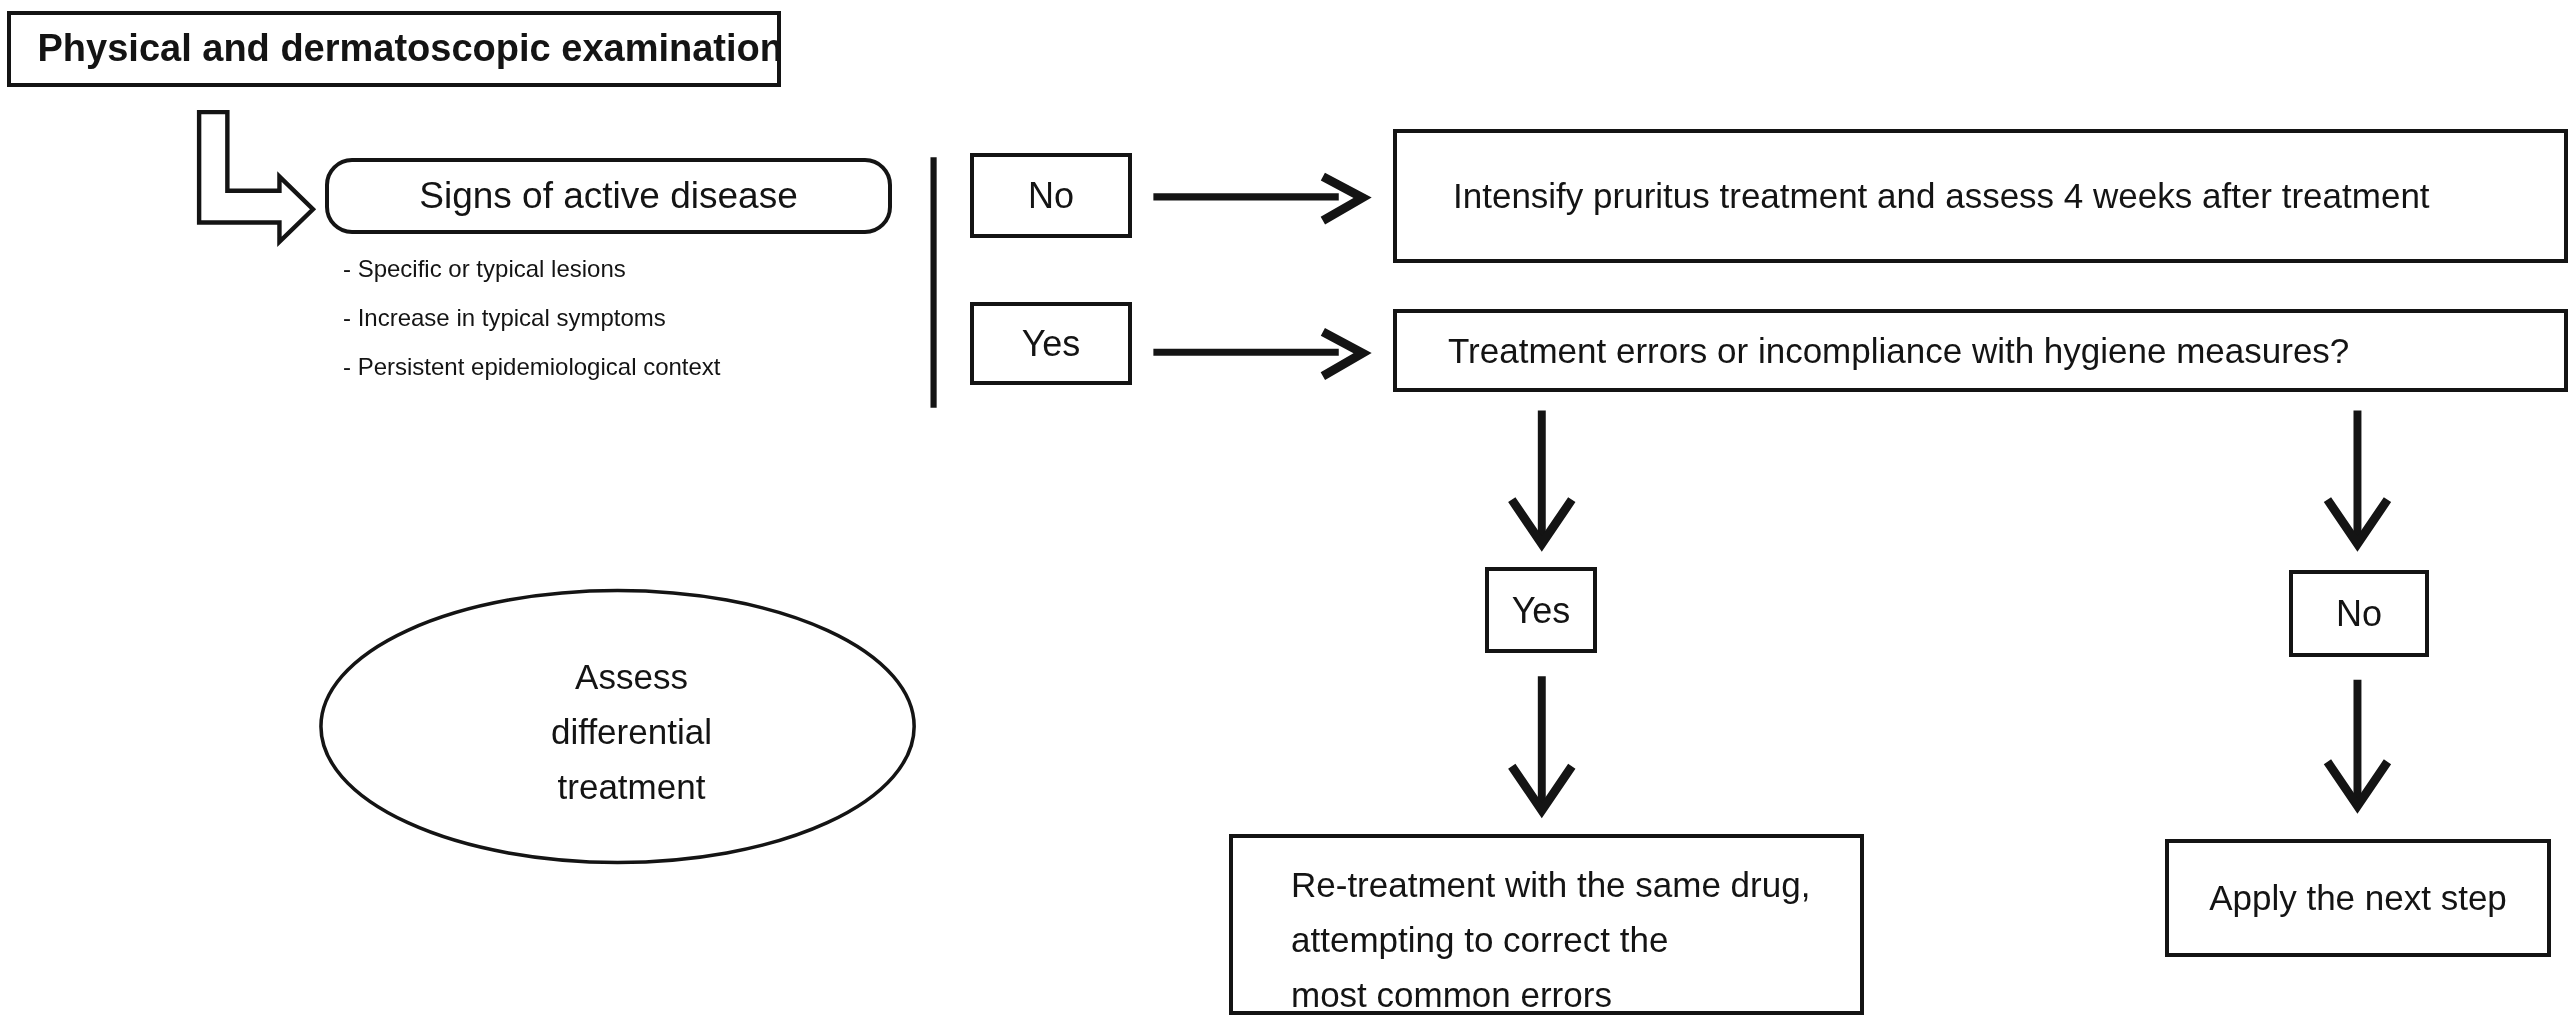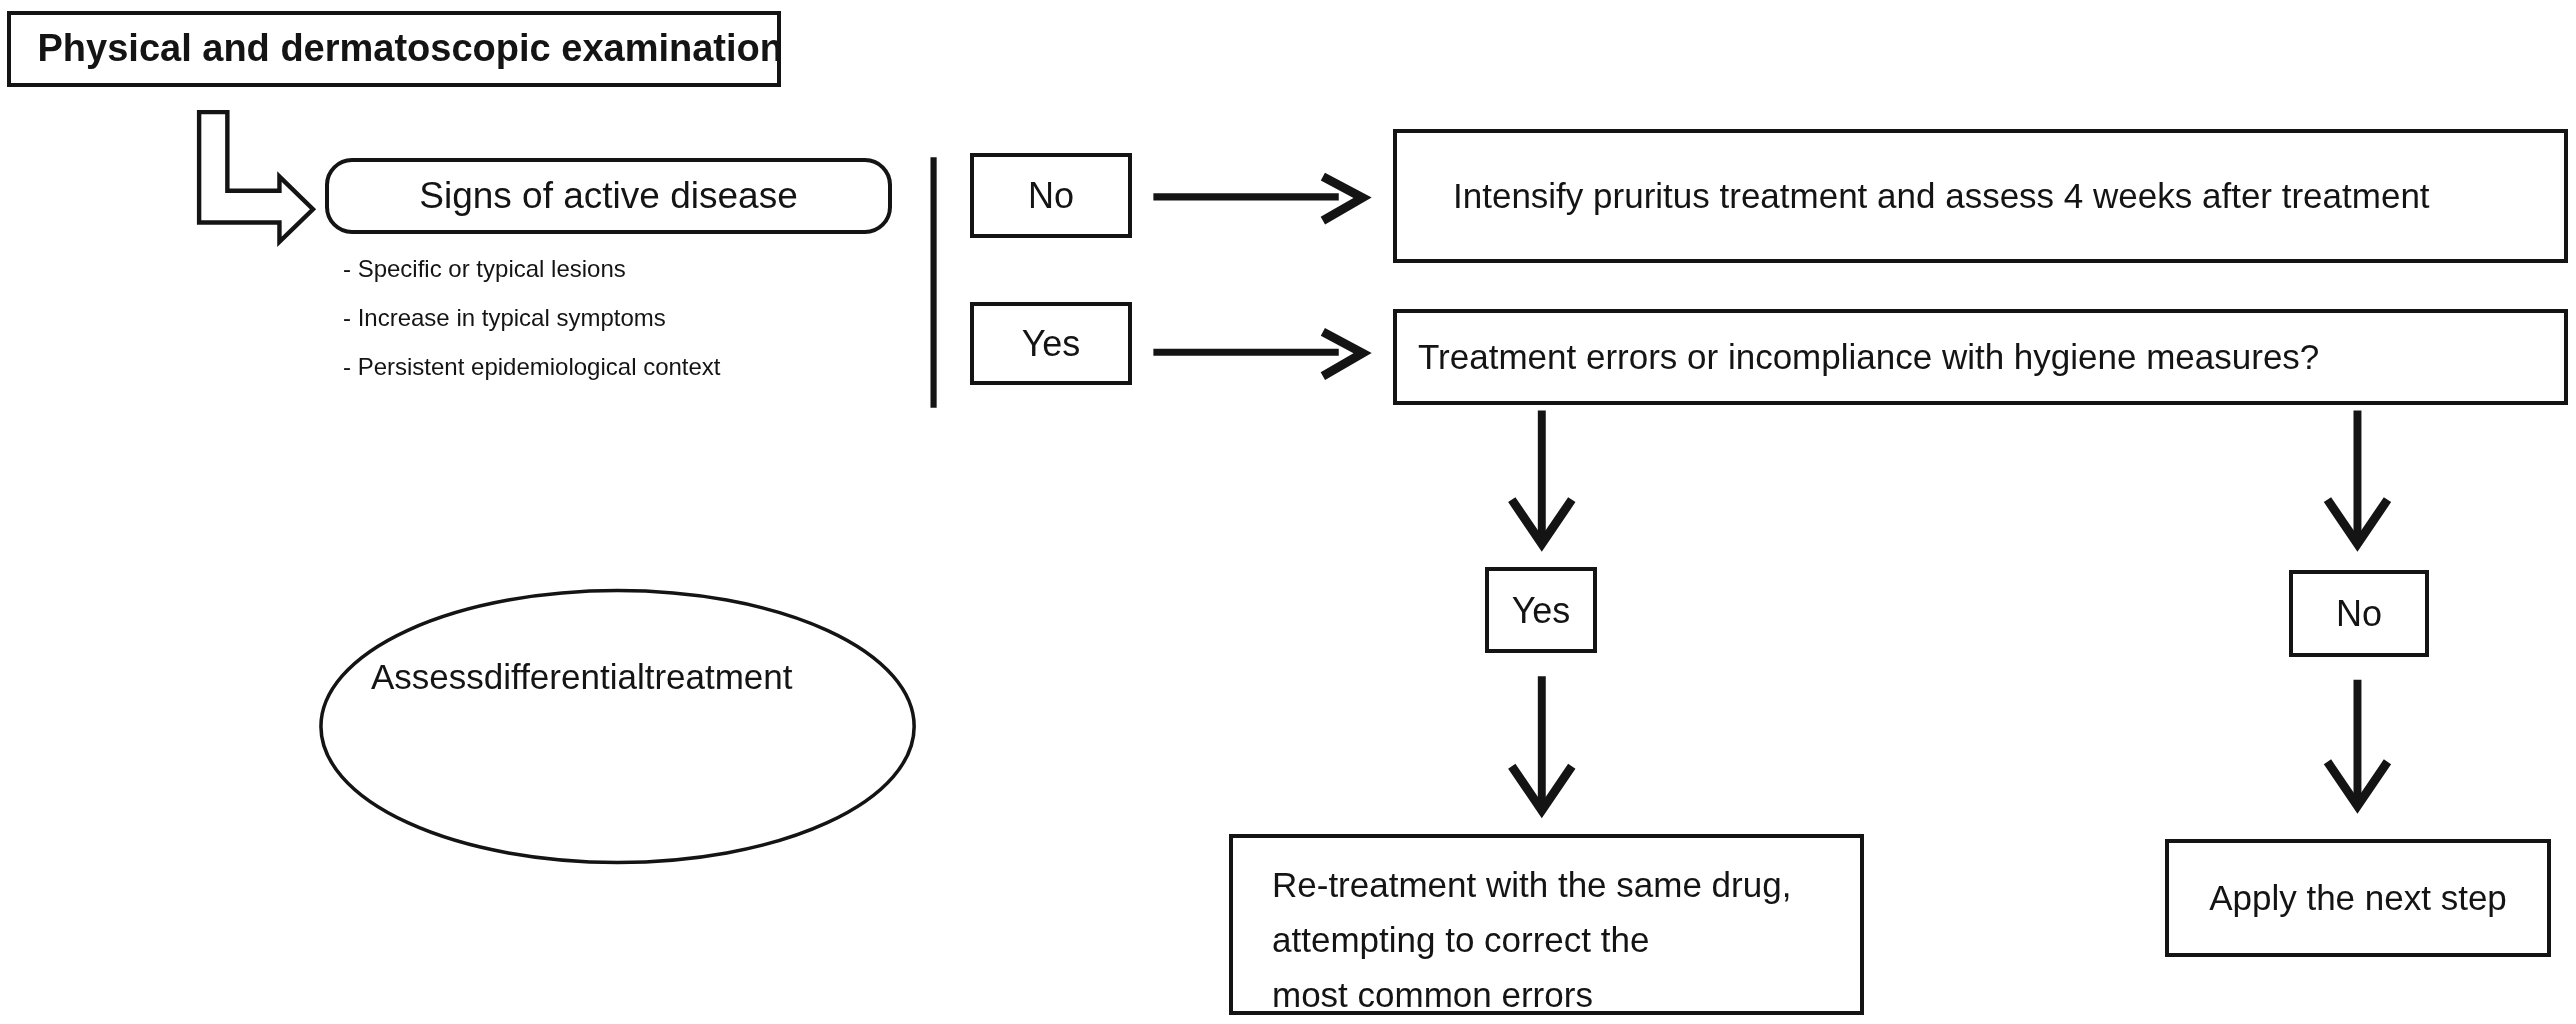--- a/index.html
+++ b/index.html
@@ -21,34 +21,34 @@
     font-size:35px;line-height:1.25;
     white-space:nowrap;
   }
   .box.bold{font-weight:normal;font-size:37px;border-radius:27px;}
   .box.left{justify-content:flex-start;}
   .title-box{left:7px;top:10.6px;width:774px;height:76px;padding-left:26.5px;justify-content:flex-start;font-weight:bold;font-size:38px;}
   .signs-box{left:325px;top:158px;width:567px;height:76px;}
   .no-box{left:970px;top:153px;width:162px;height:85px;font-size:36px;}
   .yes-box{left:970px;top:302px;width:162px;height:83px;font-size:36px;}
   .intensify-box{left:1393px;top:129px;width:1175px;height:134px;padding-left:56px;text-align:center;}
-  .question-box{left:1393px;top:309px;width:1175px;height:96px;padding-left:21px;}
+  .question-box{left:1393px;top:309px;width:1175px;height:83px;padding-left:51px;}
   .mid-yes-box{left:1485px;top:567px;width:112px;height:86px;font-size:36px;}
   .mid-no-box{left:2289px;top:570px;width:140px;height:87px;font-size:36px;}
   .retreat-box{left:1229px;top:834px;width:635px;height:181px;display:block;padding:19.4px 0 0 39px;}
-  .retreat-box .line{line-height:55px;white-space:nowrap;}
+  .retreat-box .line{line-height:55px;white-space:nowrap;margin-left:19px;}
   .apply-box{left:2165px;top:839px;width:386px;height:118px;}
   .bullets{
     position:absolute;left:343px;top:244px;width:583px;
     font-size:24px;
   }
   .bullets .bullet{line-height:49px;white-space:nowrap;}
   .ellipse-text{
     position:absolute;left:371px;top:649px;width:521px;
-    display:flex;flex-direction:row;align-items:center;
+    display:flex;flex-direction:column;align-items:center;
     font-size:35px;
   }
   .ellipse-text .line{line-height:55px;text-align:center;}
 </style>
 </head>
 <body>
 
 <div id="canvas">
 
   <svg id="lineart" viewBox="0 0 2917 1160">

